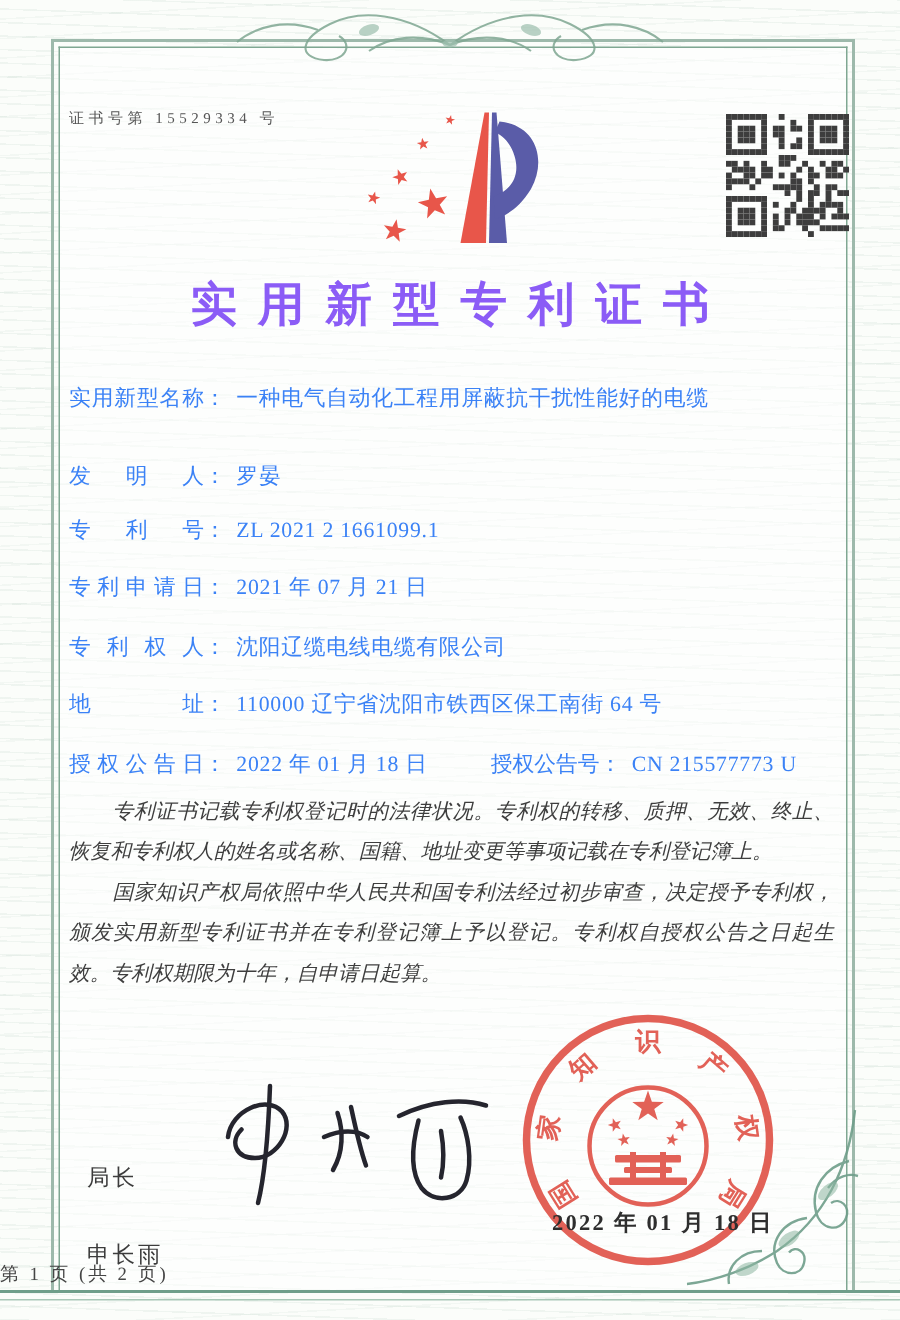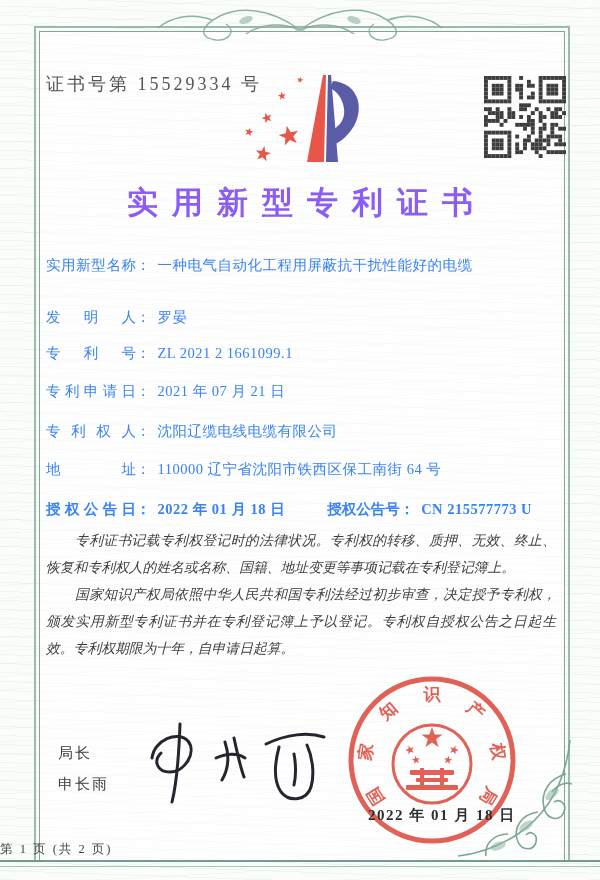--- a/index.html
+++ b/index.html
@@ -27,50 +27,50 @@
   }
   .bottom-rule{
     position:absolute;left:0;right:0;top:860px;height:4px;z-index:2;
     border-top:2px solid #6f9e8a;border-bottom:1px solid #a9c7b7;
   }
   .top-ornament{position:absolute;left:50%;top:0;transform:translateX(-50%);z-index:2;}
   .corner-ornament{position:absolute;right:26px;bottom:16px;z-index:2;}
 
   .cert-no{
     position:absolute;left:46px;top:72px;z-index:3;
-    font-size:18px;letter-spacing:3px;color:#555;
+    font-size:10px;letter-spacing:3px;color:#555;
   }
   .logo{position:absolute;left:233px;top:70px;z-index:3;}
   .qr{position:absolute;left:484px;top:76px;width:82px;height:82px;z-index:3;}
   .qr svg{display:block;}
   .qr rect{fill:#3d3d3d;}
 
   .doc-title{
     position:absolute;left:0;right:0;top:182px;z-index:3;
     text-align:center;font-size:31px;font-weight:700;color:#8b5cf6;
     letter-spacing:14px;text-indent:14px;
   }
 
   .fields{position:absolute;left:46px;right:40px;top:256px;z-index:3;}
   .field-row{position:absolute;left:0;right:0;font-size:14.5px;color:#3b82f6;white-space:nowrap;}
   .f-label{display:inline-block;width:90px;text-align:justify;text-align-last:justify;vertical-align:top;}
   .f-colon{display:inline-block;}
   .f-value{display:inline-block;margin-left:7px;letter-spacing:0.5px;}
   .pair2{margin-left:42px;}
   .r1{top:0;}   .r2{top:52px;} .r3{top:88px;} .r4{top:126px;}
-  .r5{top:166px;} .r6{top:204px;} .r7{top:244px;font-weight:bold;}
+  .r5{top:166px;} .r6{top:204px;} .r7{top:244px;}
 
   .paragraphs{
     position:absolute;left:46px;right:44px;top:528px;z-index:3;
     font-size:13.8px;line-height:1.95;color:#3e3e3e;text-align:justify;
   }
   .paragraphs p{margin:0;text-indent:2.1em;font-style:italic;}
 
   .officer{position:absolute;left:58px;top:744px;z-index:3;font-size:15px;color:#3c3c3c;}
-  .officer div{margin-bottom:12px;letter-spacing:2px;}
+  .officer div{margin-bottom:12px;letter-spacing:2px;margin-top:32px;}
   .signature{position:absolute;left:128px;top:714px;z-index:4;}
 
   .seal{position:absolute;left:344px;top:672px;z-index:3;opacity:0.93;}
   .seal text{font-size:17px;font-weight:700;fill:#e0564b;font-family:"Liberation Serif",serif;}
   .seal-date{
     position:absolute;left:368px;top:806px;z-index:5;
     font-size:15px;font-weight:600;color:#2e2e2e;letter-spacing:1.5px;
   }
   .footer{
     position:absolute;left:0;right:0;top:841px;z-index:3;

